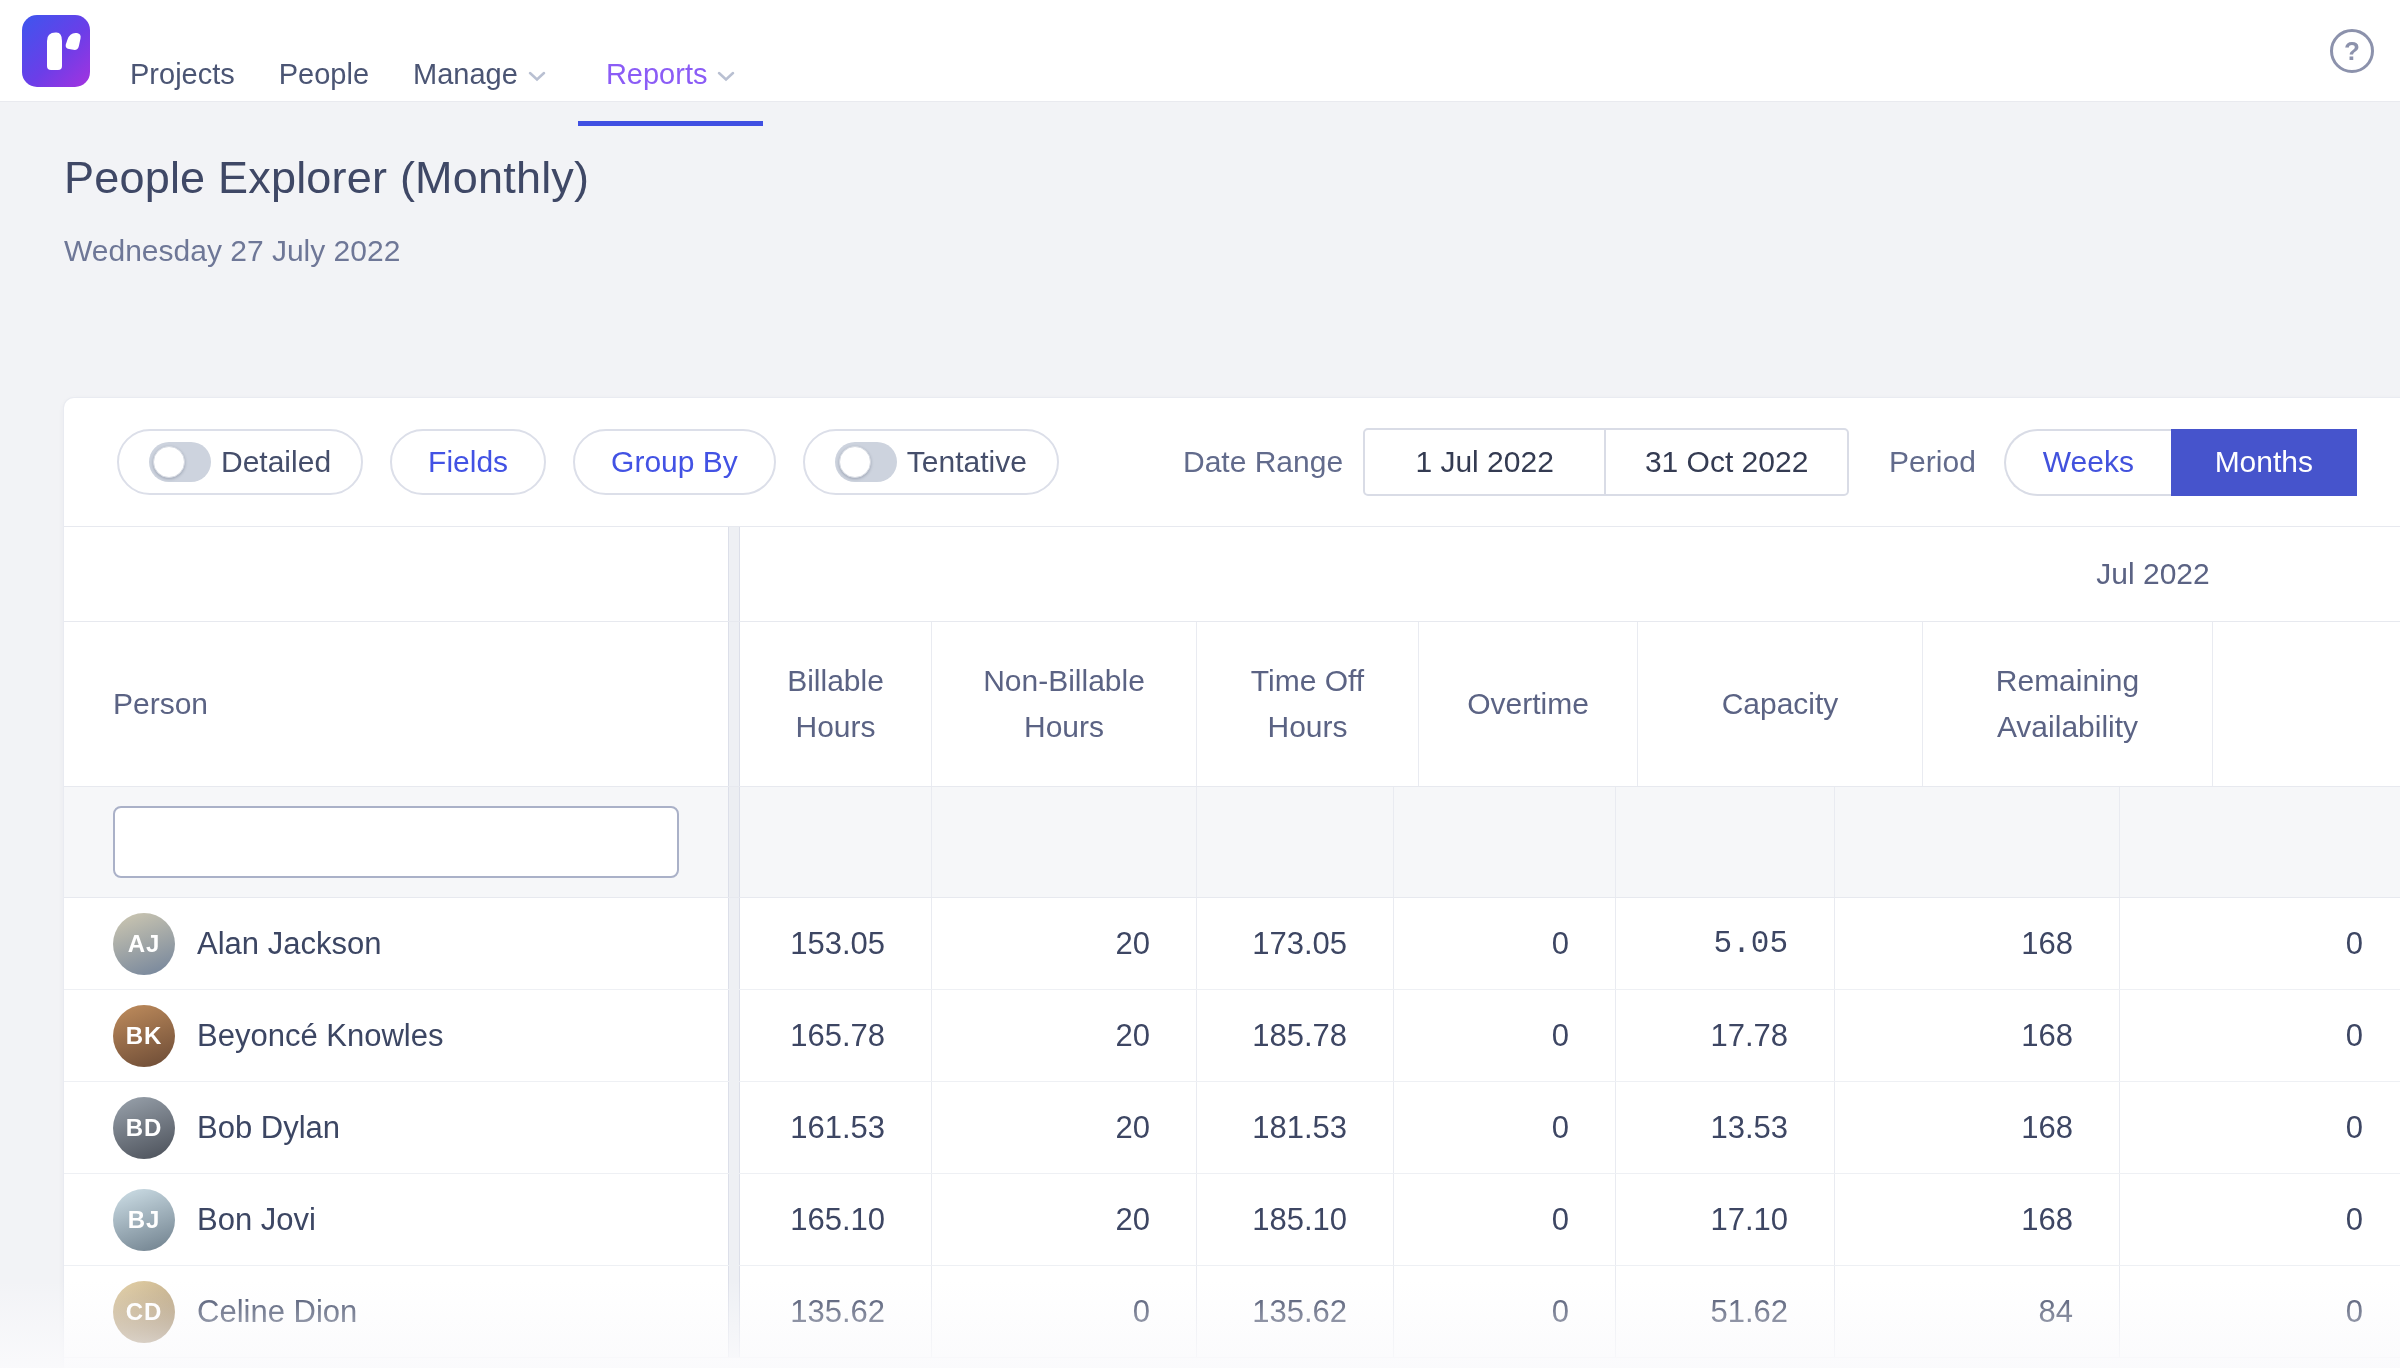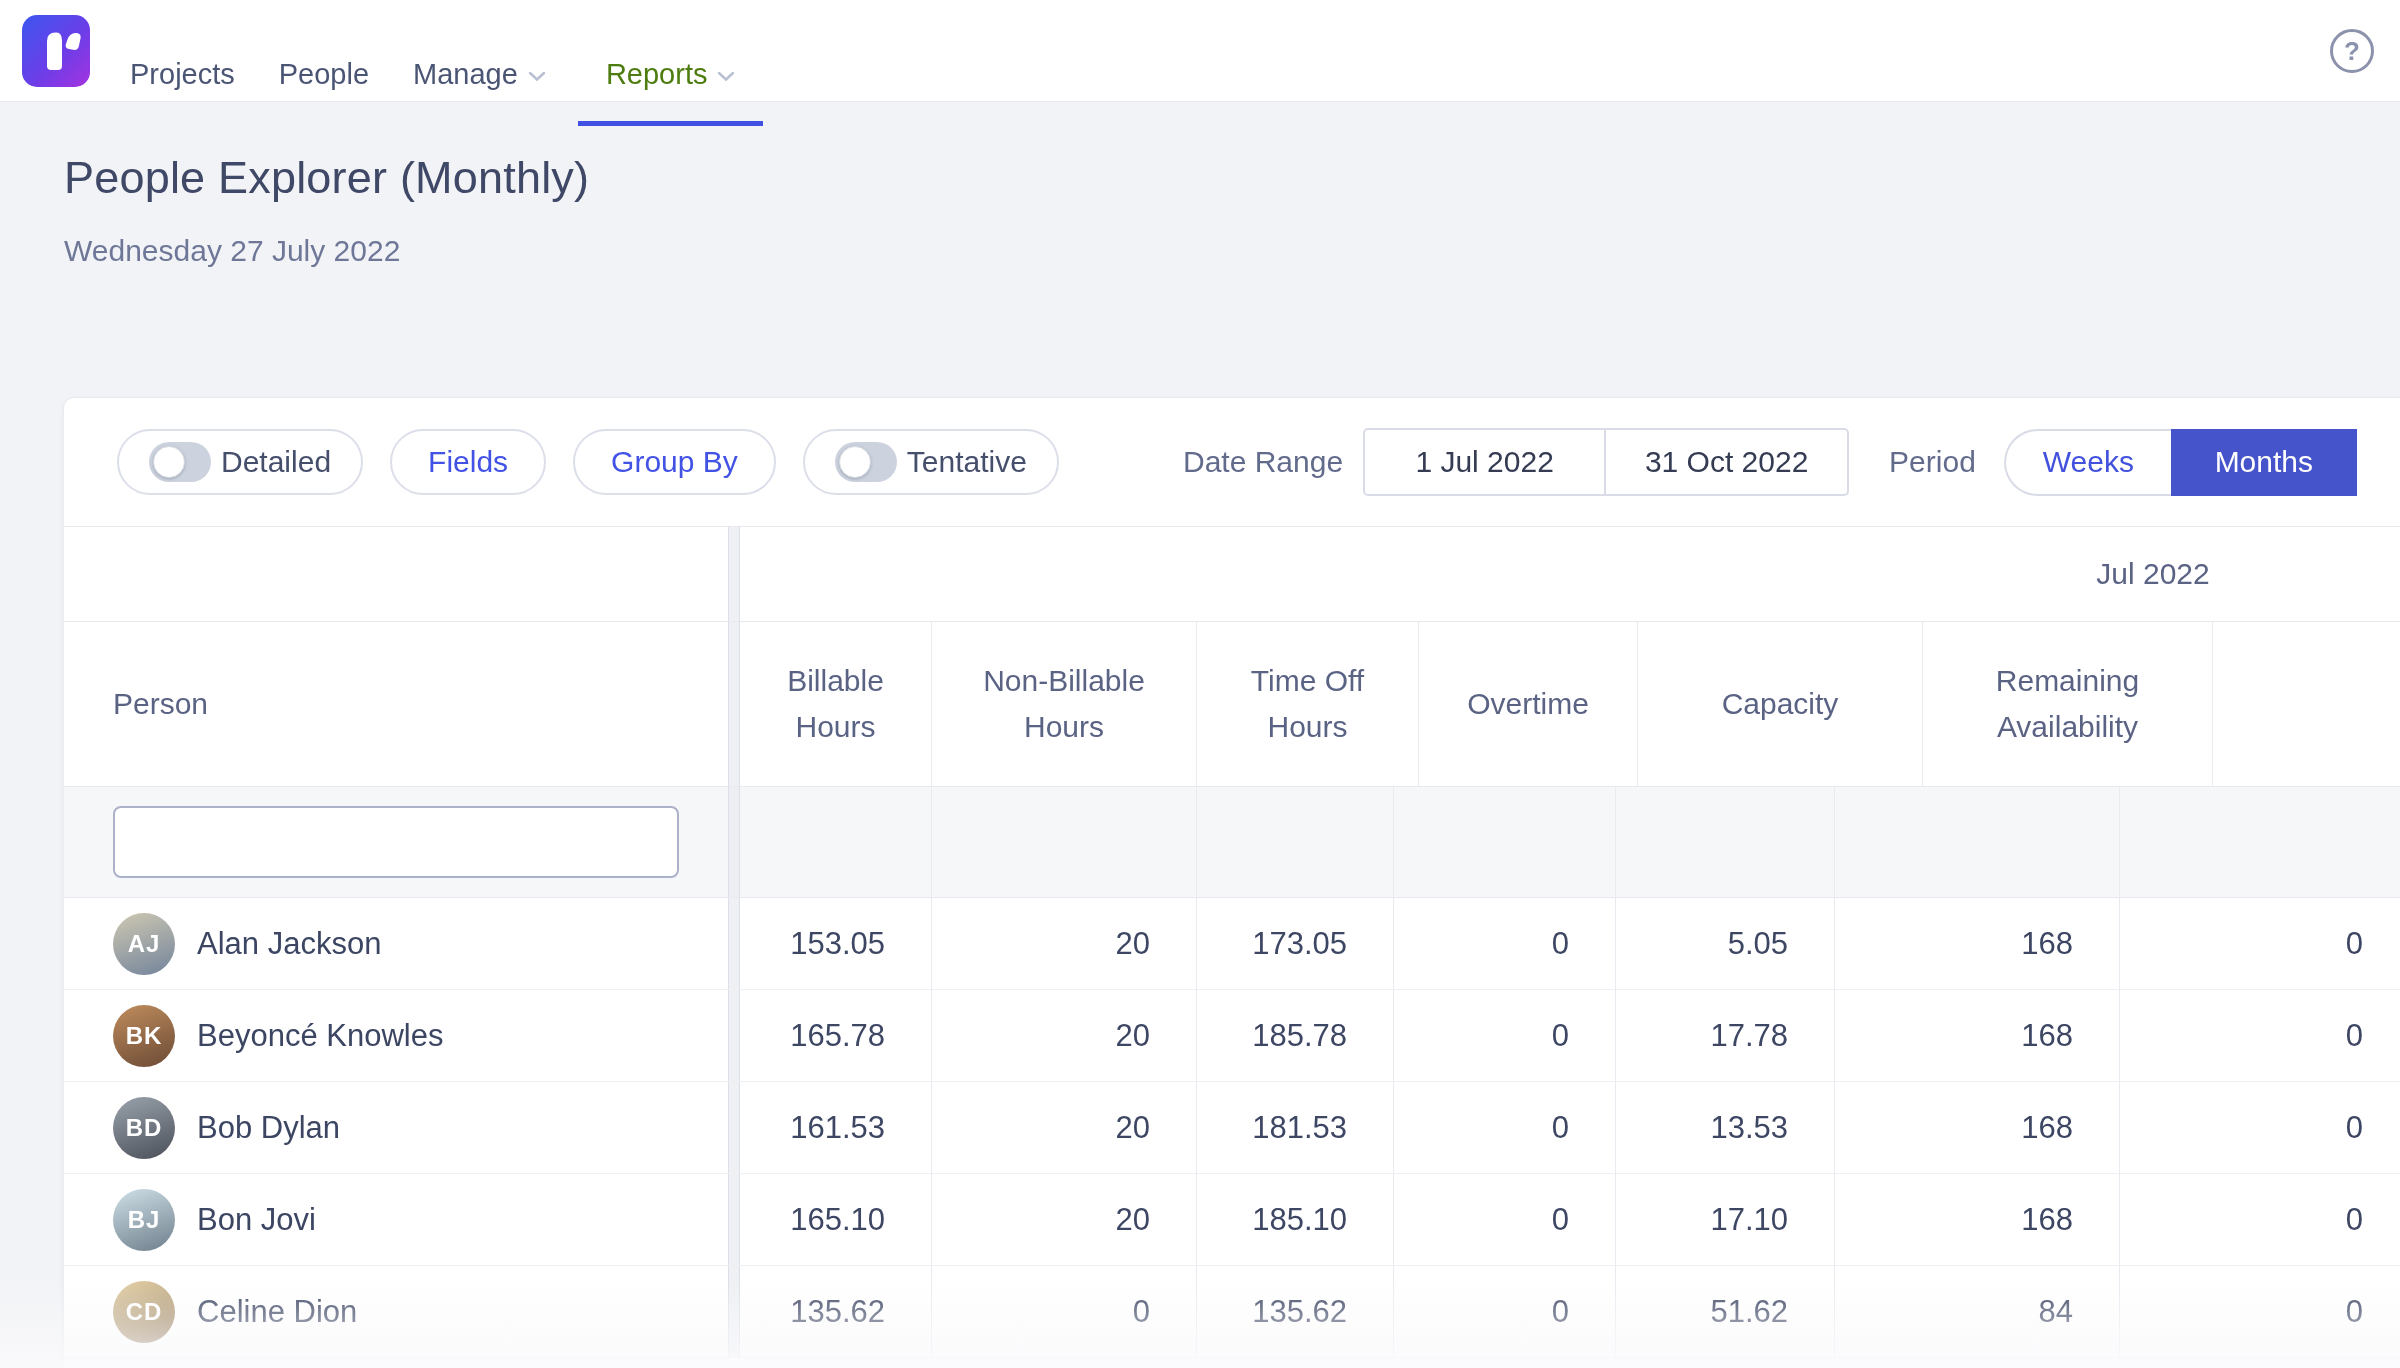--- a/index.html
+++ b/index.html
@@ -9,21 +9,21 @@
 
   
   .nav { height:102px; background:#ffffff; border-bottom:1px solid #e9eaef;
          display:flex; align-items:center; padding-left:22px; position:relative; }
   .logo { width:68px; height:72px; border-radius:15px; flex:0 0 auto;
           background:linear-gradient(135deg,#3d56ee 0%,#6b3ee8 55%,#a433df 100%);
           display:flex; align-items:center; justify-content:center; cursor:pointer; }
   .nav-item { font-size:29px; color:#4b5574; margin-left:44px; display:flex; align-items:center; gap:10px;
               cursor:pointer; height:102px; position:relative; }
   .nav-item:first-of-type { margin-left:40px; }
-  .nav-item.active { color:#4d7c0f; margin-left:32px; padding:0 28px; }
+  .nav-item.active { color:#8b5cf6; margin-left:32px; padding:0 28px; }
   .nav-item.active .underline { position:absolute; left:0; right:0; bottom:0; height:5px; background:#4050e2; }
   .chev { margin-top:4px; }
   .help { position:absolute; right:26px; top:29px; width:44px; height:44px; border:3px solid #8c92ac;
           border-radius:50%; color:#8c92ac; font-size:26px; font-weight:bold;
           display:flex; align-items:center; justify-content:center; cursor:pointer; }
 
   
   .page-title { margin:50px 0 0 64px; font-size:45px; font-weight:500; color:#3f4866; letter-spacing:.2px; }
   .page-date  { margin:30px 0 0 64px; font-size:30px; color:#6e7797; }
 
@@ -221,21 +221,21 @@
     <div class="person-col">
       <span class="avatar">AJ</span>
       <span class="p-name">Alan Jackson</span>
     </div>
     <div class="v-divider"></div>
     <div class="data-area">
               <div class="vcell" style="width: 192px;">153.05</div>
               <div class="vcell" style="width: 265px;">20</div>
               <div class="vcell" style="width: 197px;">173.05</div>
               <div class="vcell" style="width: 222px;">0</div>
-              <div class="vcell" style="width: 219px;">5.05</div>
+              <div class="vcell" style="width: 219px; font-family: Liberation Mono, monospace;">5.05</div>
               <div class="vcell" style="width: 285px;">168</div>
               <div class="vcell" style="width: 290px;">0</div>
             </div>
   </div>
 
   <div class="t-row data-row">
     <div class="person-col">
       <span class="avatar">BK</span>
       <span class="p-name">Beyoncé Knowles</span>
     </div>

